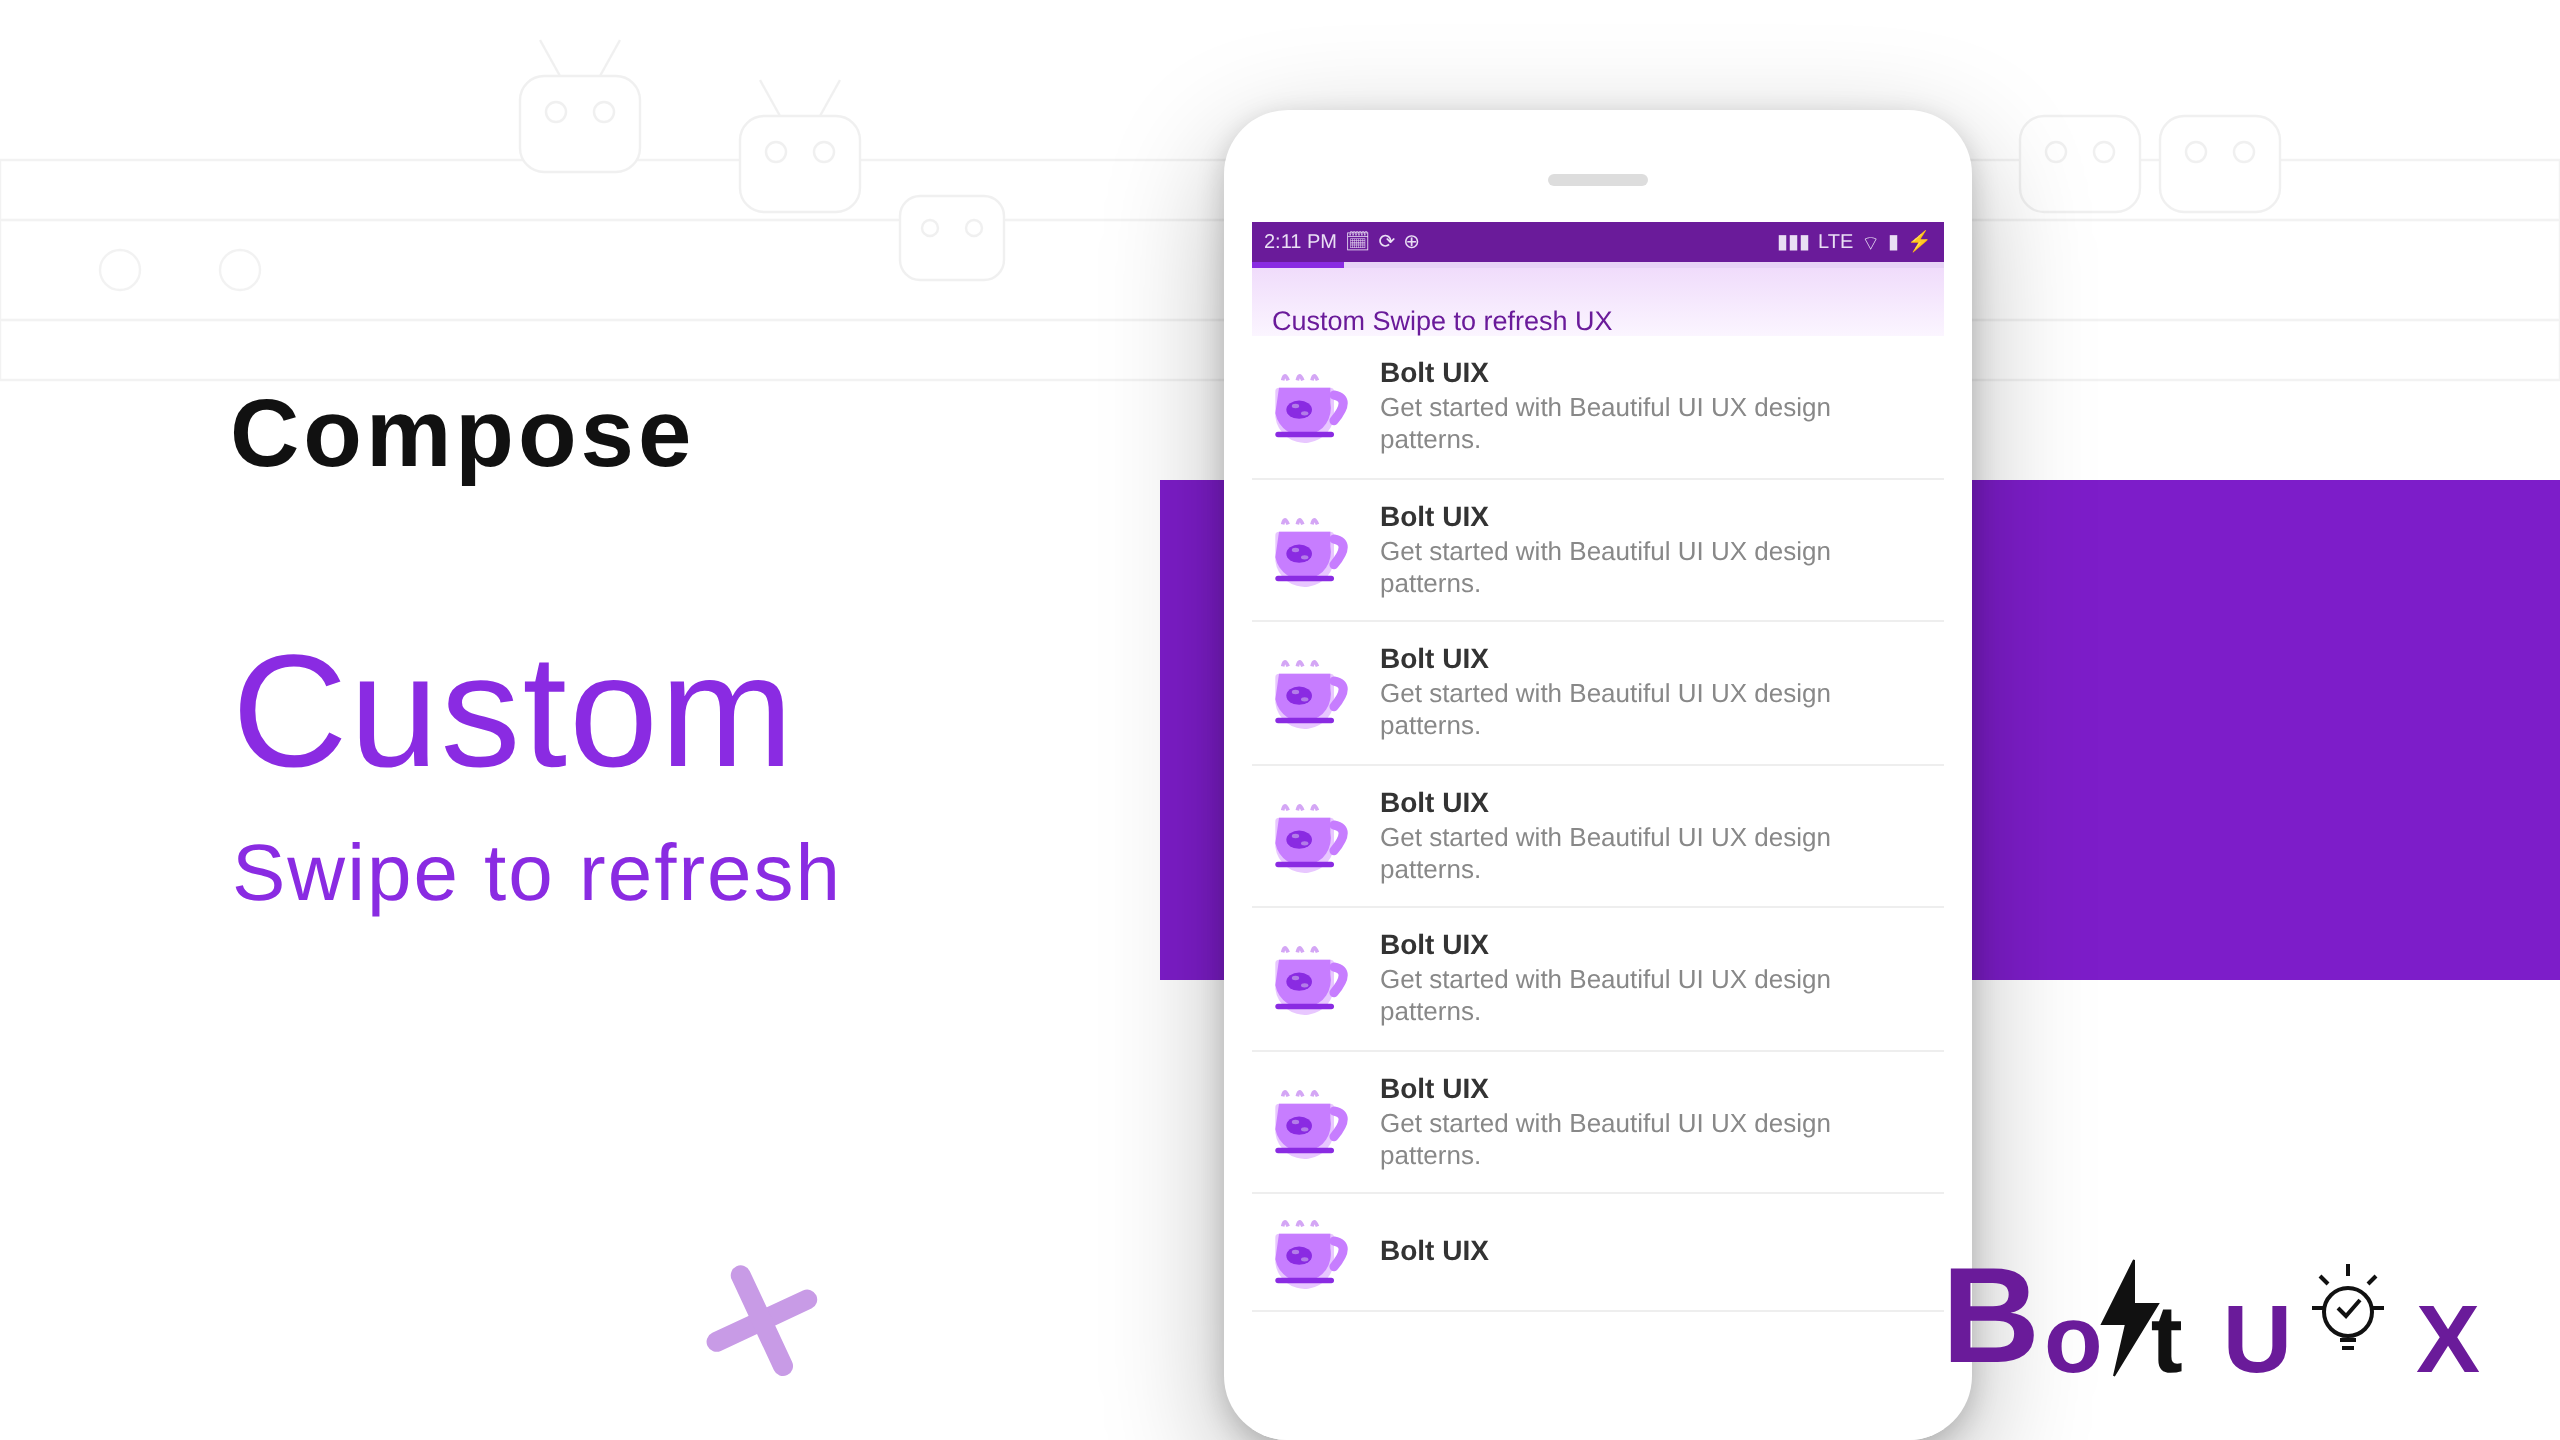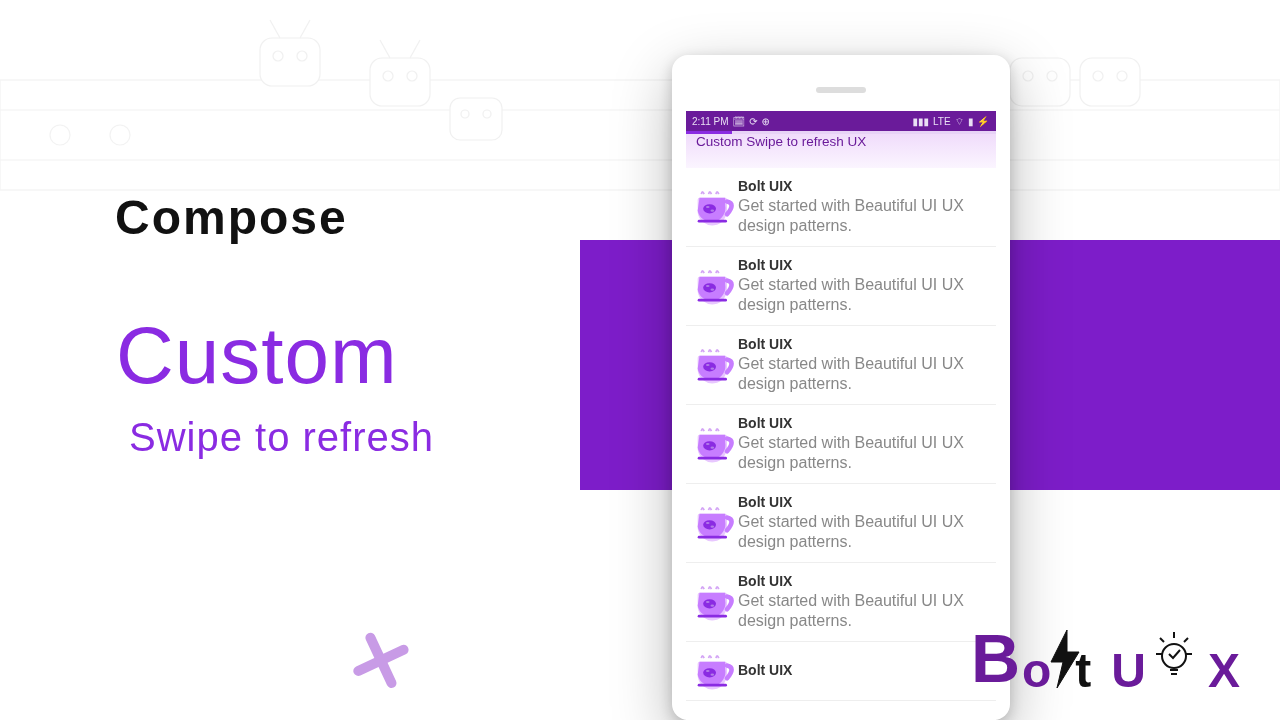--- a/index.html
+++ b/index.html
@@ -23,42 +23,42 @@
     position: absolute; left: 115px; top: 190px;
     font-size: 48px; font-weight: 800; color: #111; letter-spacing: 2px;
     font-family: 'Century Gothic', 'Futura', Arial, sans-serif;
   }
   .heading-custom {
     position: absolute; left: 116px; top: 310px;
     font-size: 80px; font-weight: 400; color: #8a2be2; letter-spacing: 1px;
     font-family: 'Century Gothic', 'Futura', Arial, sans-serif;
   }
   .heading-swipe {
-    position: absolute; left: 129px; top: 415px;
+    position: absolute; left: 116px; top: 415px;
     font-size: 40px; font-weight: 400; color: #8a2be2; letter-spacing: 1px;
     font-family: 'Century Gothic', 'Futura', Arial, sans-serif;
   }
 
   .cross-deco {
     position: absolute; left: 350px; top: 630px; width: 60px; height: 60px;
     transform: rotate(20deg);
   }
   .cross-deco .bar1, .cross-deco .bar2 {
     position: absolute; left: 26px; top: 0; width: 10px; height: 60px;
     background: #c89be6; border-radius: 6px;
   }
   .cross-deco .bar1 { transform: rotate(45deg); }
   .cross-deco .bar2 { transform: rotate(-45deg); }
 
   
   .phone {
-    position: absolute; top: 55px; left: 672px;
-    width: 338px; height: 665px;
+    position: absolute; top: 55px; left: 612px;
+    width: 374px; height: 665px;
     background: #ffffff;
-    border-radius: 16px;
+    border-radius: 32px;
     box-shadow: 0 20px 60px rgba(0,0,0,0.28), 0 4px 14px rgba(0,0,0,0.18);
     overflow: hidden;
   }
   .phone-top { height: 48px; display:flex; align-items:flex-end; justify-content:center; }
   .speaker { width: 50px; height: 6px; background: #ddd; border-radius: 3px; margin-bottom: 10px; }
 
   .screen {
     position: absolute; top: 56px; left: 14px; right: 14px; bottom: 0;
     background: #fff; overflow: hidden;
   }
@@ -74,34 +74,34 @@
 
   .progress-line { height: 3px; background: #e7d3f6; position: relative; }
   .progress-line::before {
     content:""; position:absolute; left:0; top:0; width: 46px; height:3px; background:#8a2be2;
   }
 
   .app-title-bar {
     height: 34px;
     background: linear-gradient(#f0dcfb, #fbf5ff);
     color: #6a1b9a; font-size: 13.5px; font-weight: 500;
-    display:flex; align-items:flex-start; padding: 0 10px;
+    display:flex; align-items:flex-end; padding: 0 10px;
   }
 
   .list { }
   .list-item {
-    display:flex; align-items:center; 
+    display:flex; align-items:center; gap: 12px;
     padding: 10px 12px 10px 8px;
     border-bottom: 1px solid #eee;
     background: #fff;
   }
   .cup-icon { width: 44px; height: 38px; flex: 0 0 auto; display:flex; align-items:center; justify-content:center; }
   .item-text { flex: 1; }
   .item-title { font-size: 14px; font-weight: 700; color: #333; margin-bottom: 2px; }
-  .item-sub   { font-size: 16px; color: #888; line-height: 1.25; }
+  .item-sub   { font-size: 13px; color: #888; line-height: 1.25; }
 
   
   .logo {
     position: absolute; right: 40px; bottom: 28px;
     display: flex; align-items: flex-end; gap: 2px;
     font-family: 'Century Gothic', 'Futura', Arial, sans-serif;
   }
   .logo .B { font-size: 68px; font-weight: 900; color: #6a1b9a; line-height: 1; }
   .logo .o { font-size: 48px; font-weight: 900; color: #6a1b9a; line-height: 0.9; align-self:flex-end; }
   .logo .t { font-size: 48px; font-weight: 900; color: #111; line-height: 0.9; align-self:flex-end; margin-left: -4px; }

